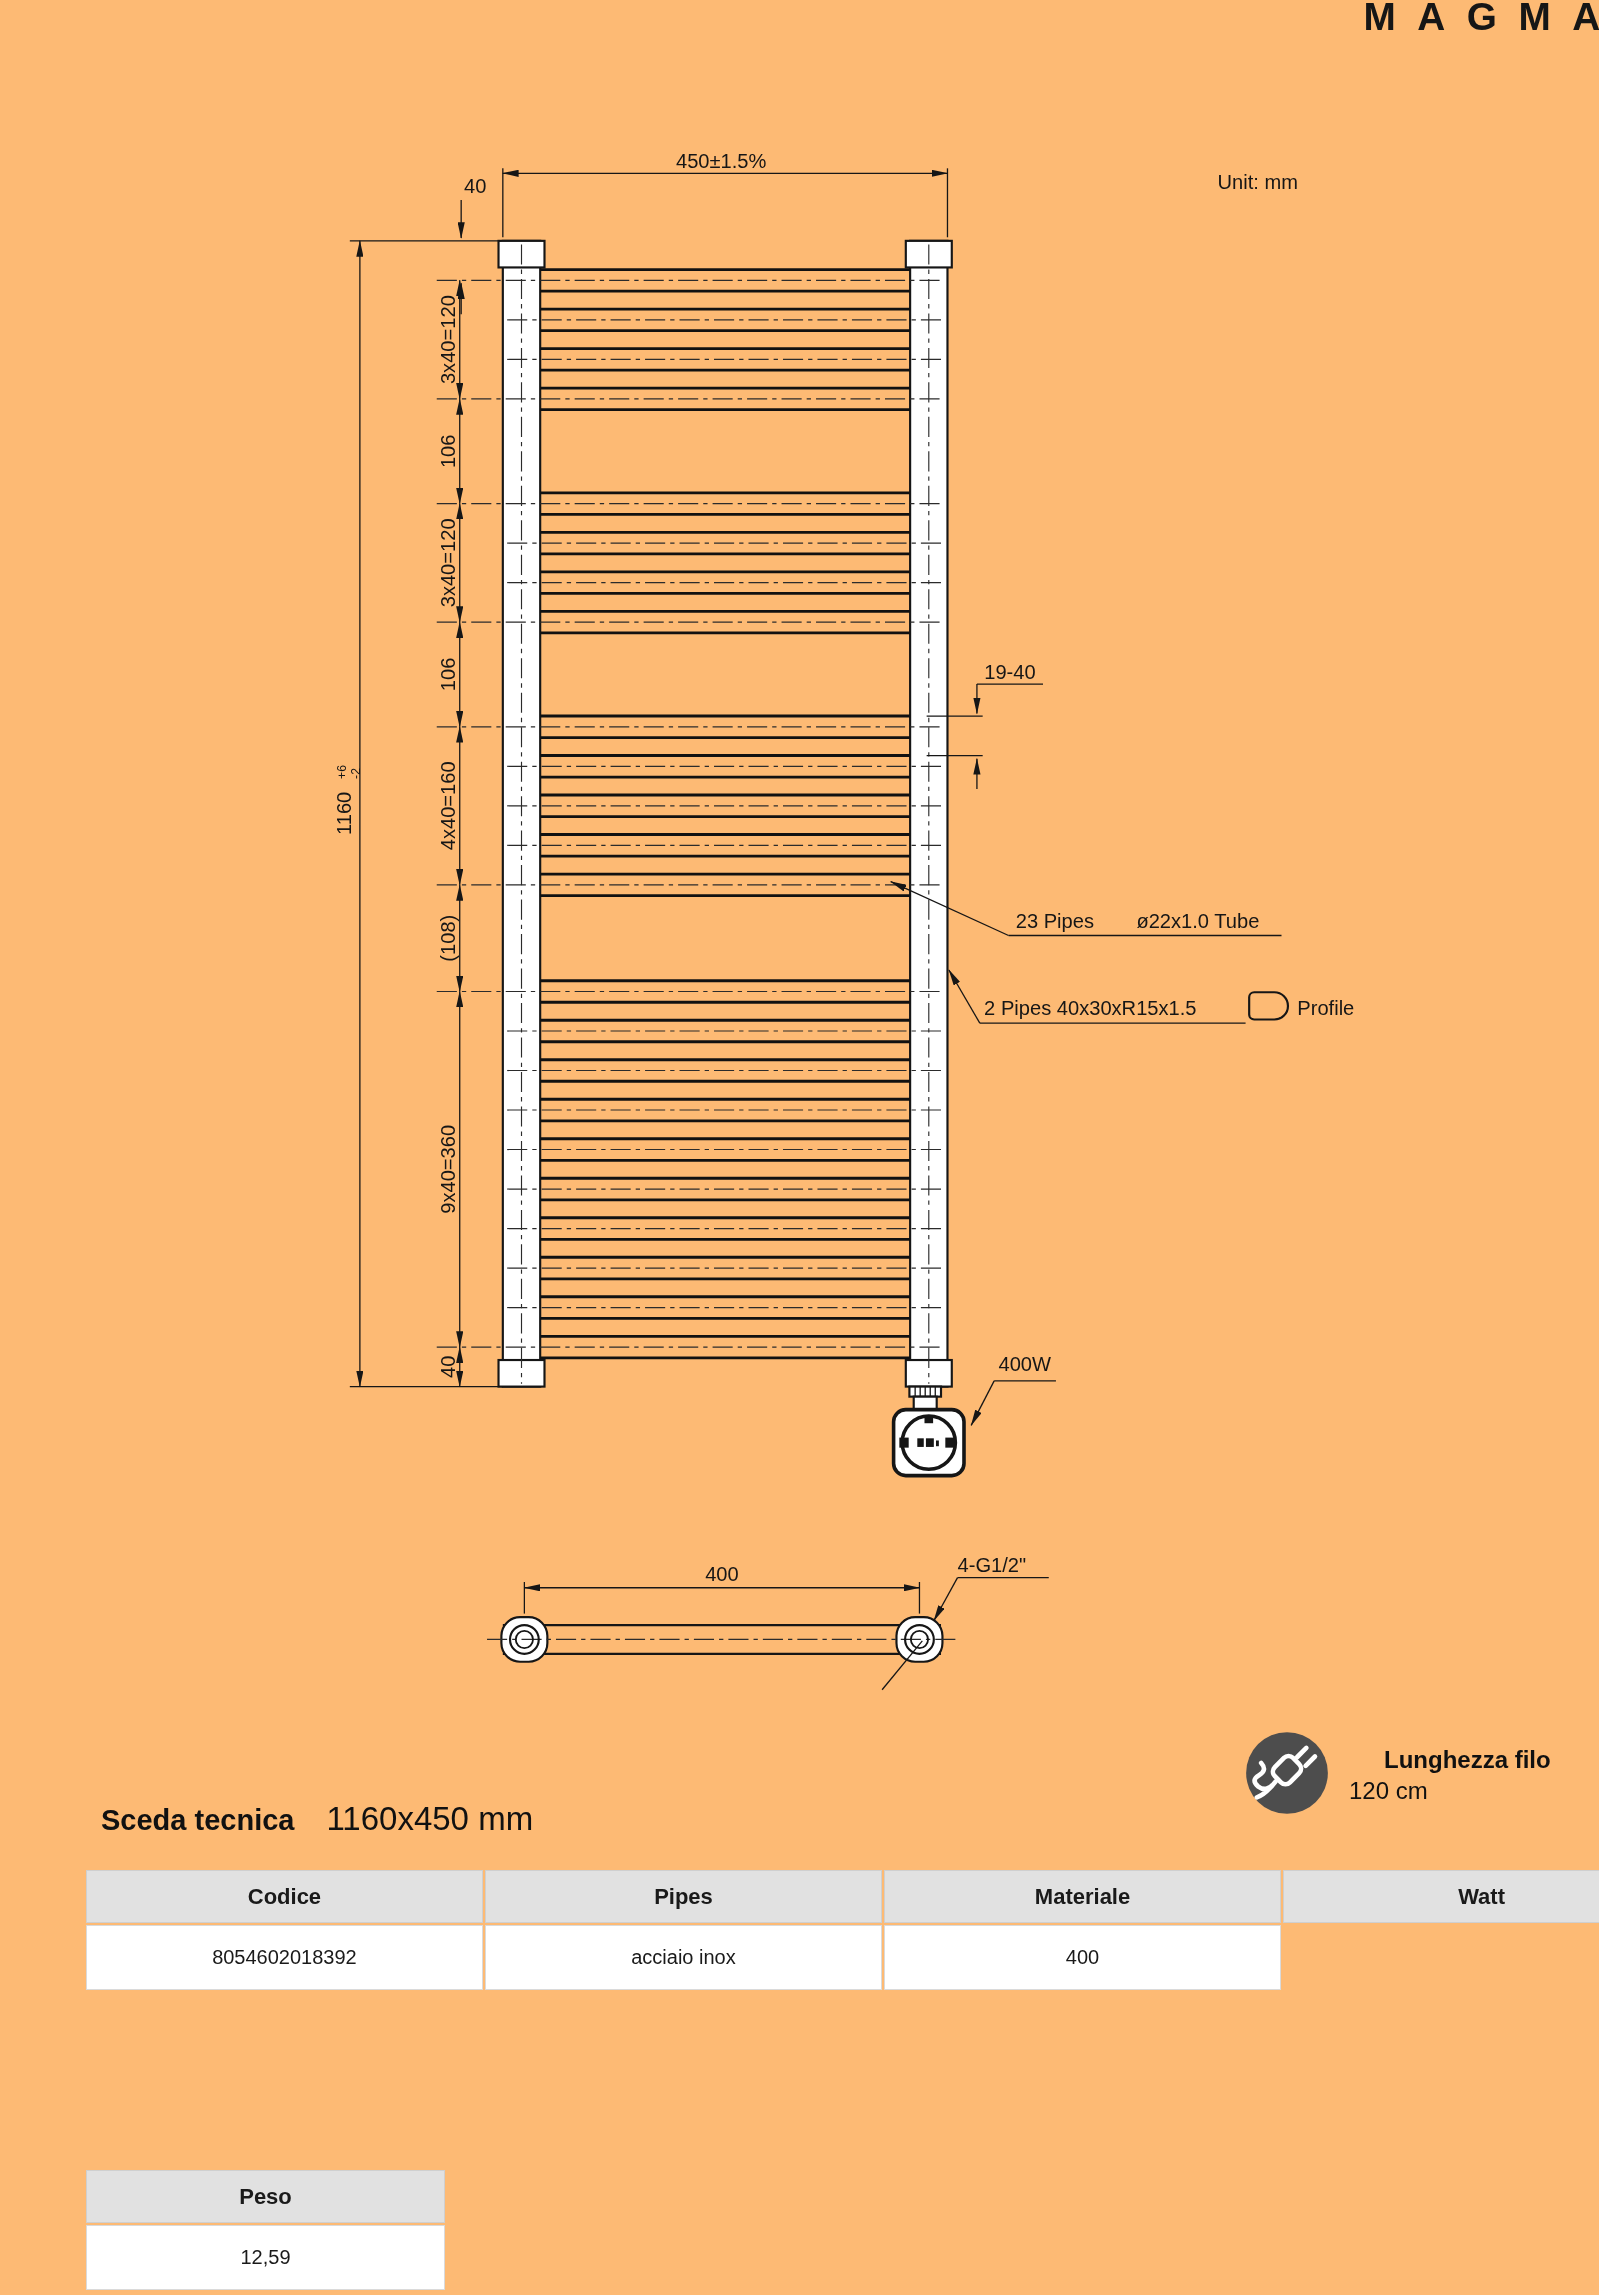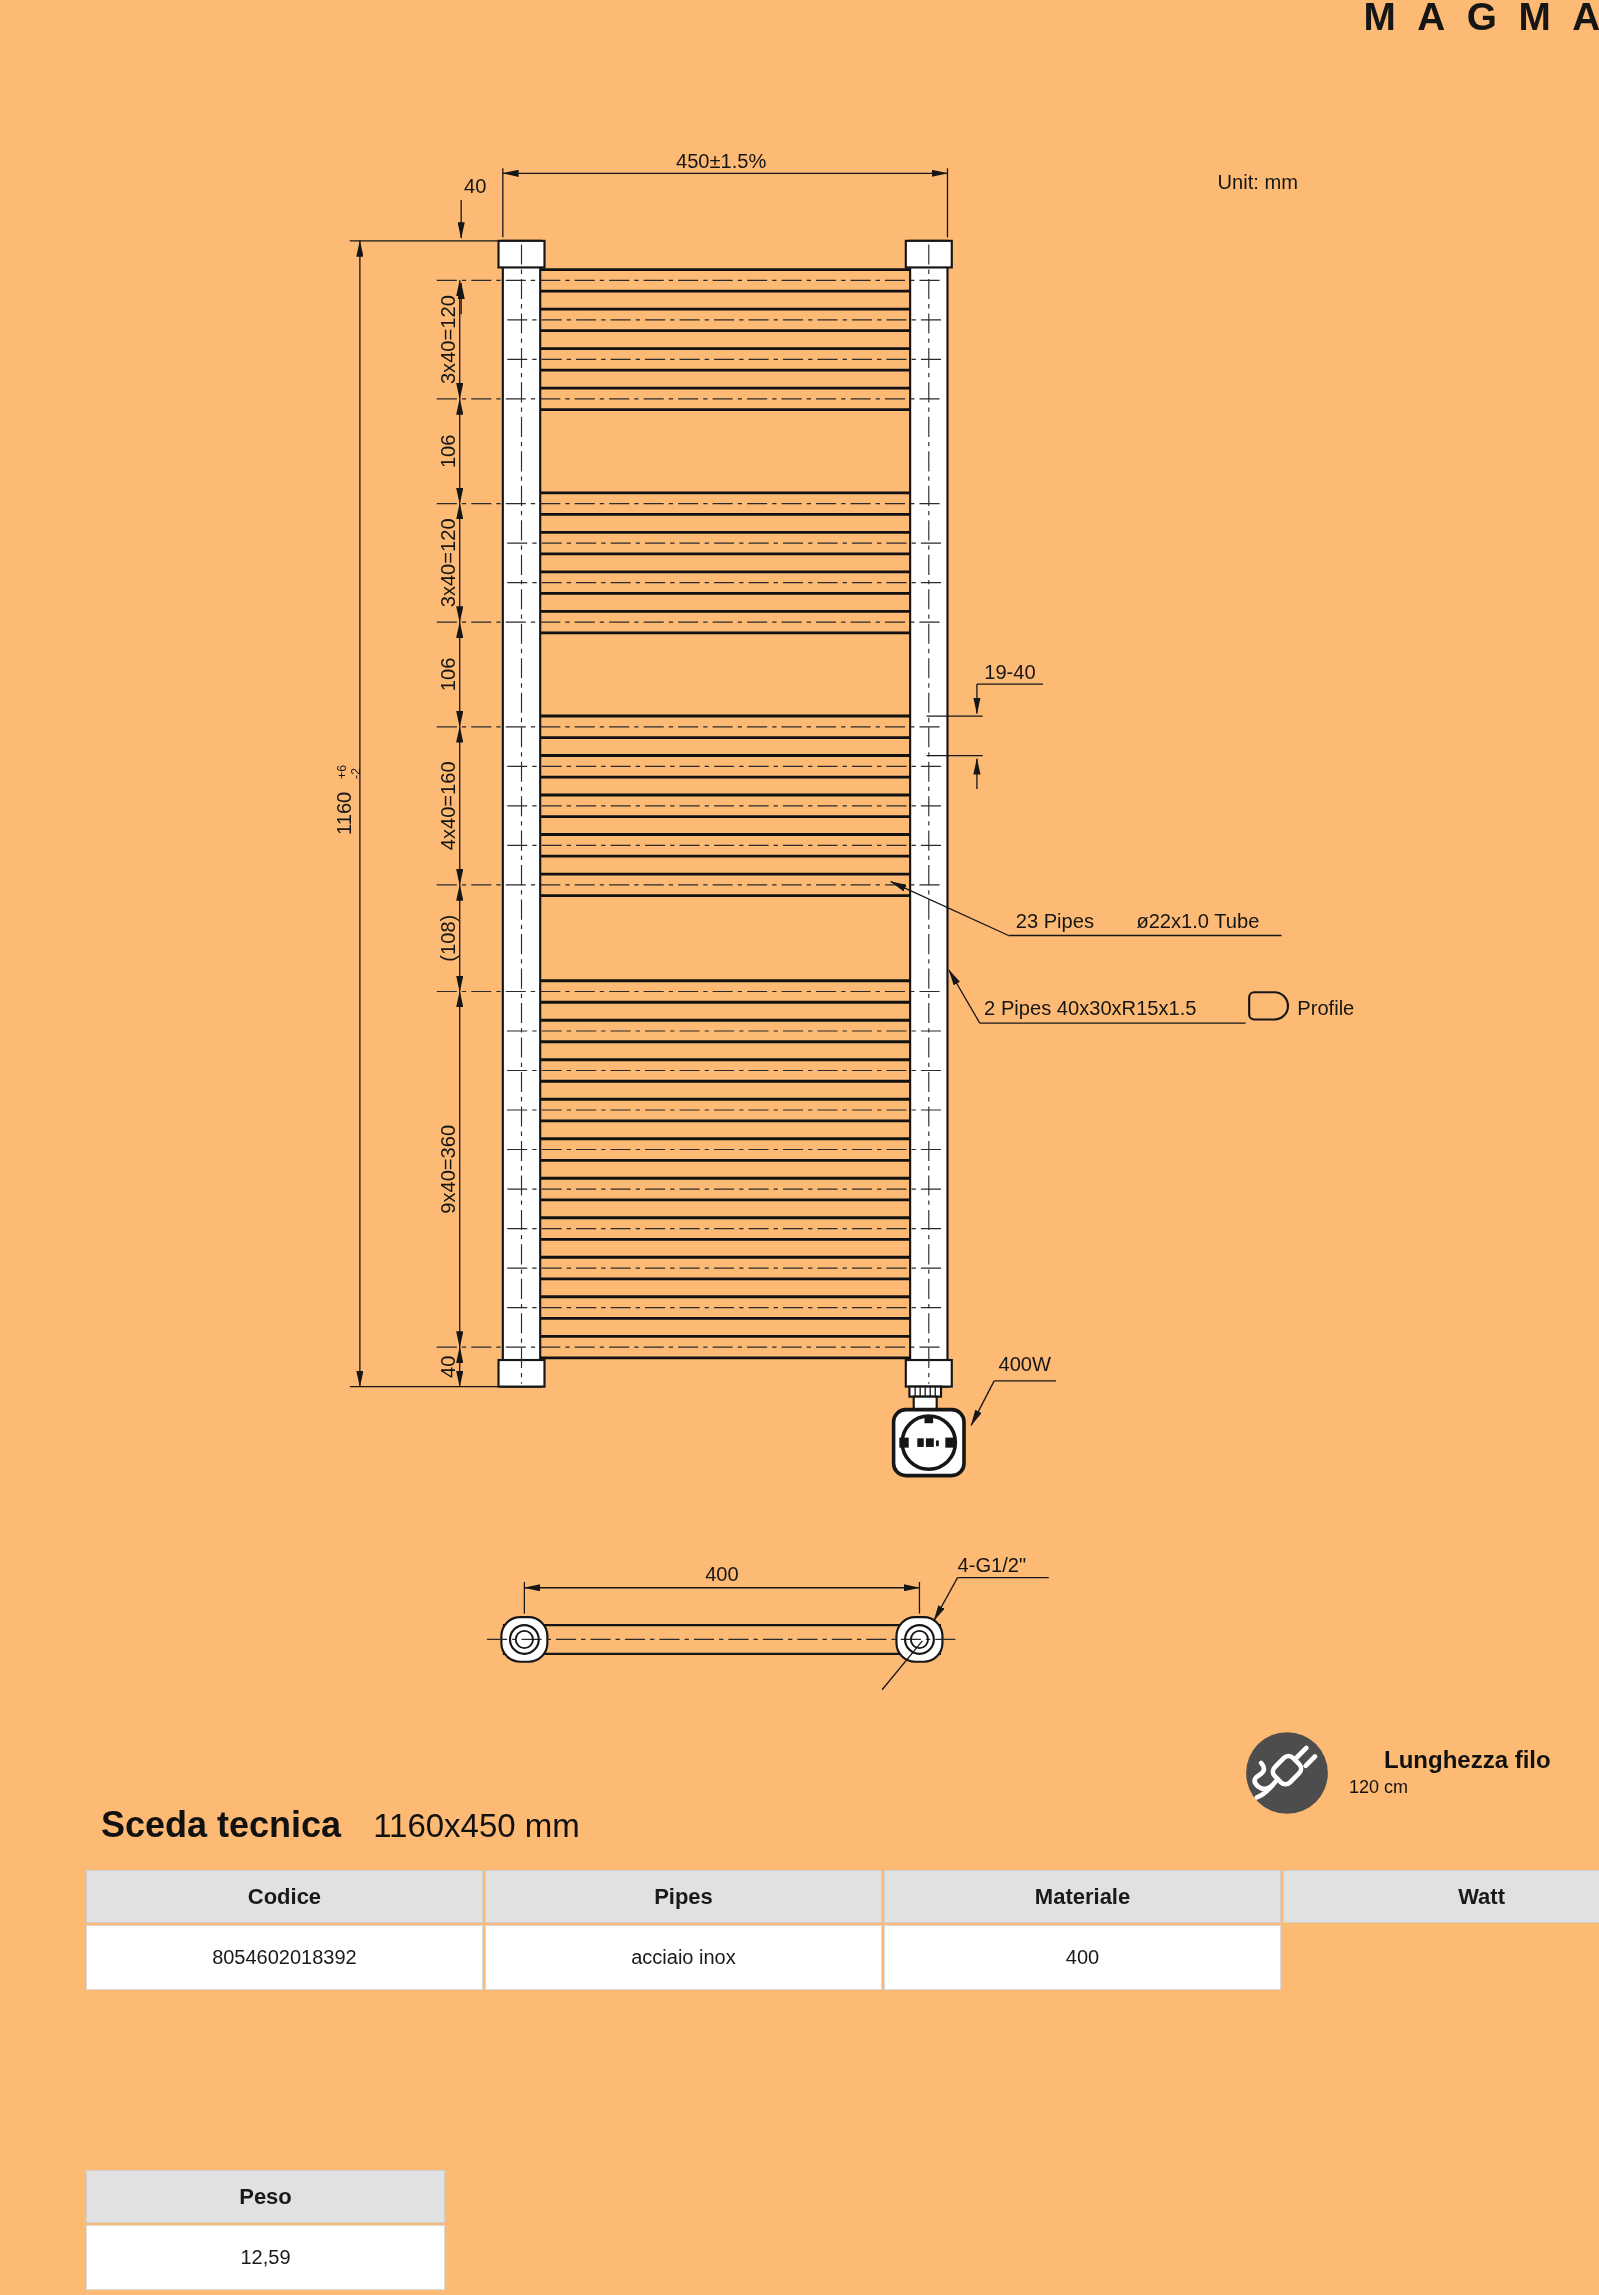--- a/index.html
+++ b/index.html
@@ -8,24 +8,24 @@
   .page svg{position:absolute;left:0;top:0;}
   svg text{fill:#161616;font-family:"Liberation Sans",sans-serif;}
   .ln{stroke:#161616;stroke-width:1.8;fill:none;}
   .thk{stroke:#161616;stroke-width:3;fill:none;}
   .pipe{stroke:#111111;stroke-width:4;fill:none;}
   .cl{stroke:#2b2b2b;stroke-width:1.6;fill:none;stroke-dasharray:28 7 6 7;}
   .wrect{fill:#ffffff;stroke:#161616;stroke-width:3;}
   .blk{fill:#161616;stroke:none;}
   .anno{font-size:28px;}
   .title-row{position:absolute;left:101px;top:1764px;display:flex;align-items:baseline;gap:32px;}
-  .title-main{font-size:36px;font-weight:bold;color:#111;margin-top:40px;}
+  .title-main{font-size:29px;font-weight:bold;color:#111;margin-top:40px;}
   .title-dims{font-size:33px;color:#111;}
   .cable-label{position:absolute;left:1384px;top:1746px;font-size:24px;font-weight:bold;color:#111;}
-  .cable-value{position:absolute;left:1349px;top:1777px;font-size:18px;color:#111;}
+  .cable-value{position:absolute;left:1349px;top:1777px;font-size:24px;color:#111;}
   .spec-table{position:absolute;left:86px;width:1594px;display:grid;
               grid-template-columns:repeat(4,1fr);gap:2.2px;}
   .spec-table.single{width:359px;grid-template-columns:1fr;}
   .spec-table .hcell{background:#e1e1e1;border:1.1px solid #cfcfcf;height:51px;
         display:flex;align-items:center;justify-content:center;
         font-weight:bold;font-size:22px;color:#1a1a1a;}
   .spec-table .vcell{background:#ffffff;border:1.1px solid #dadada;height:63px;
         display:flex;align-items:center;justify-content:center;font-size:20px;color:#1a1a1a;}
   #t1{top:1870px;} #t2{top:2020px;} #t3{top:2170px;border-radius:27px;}
 </style>

